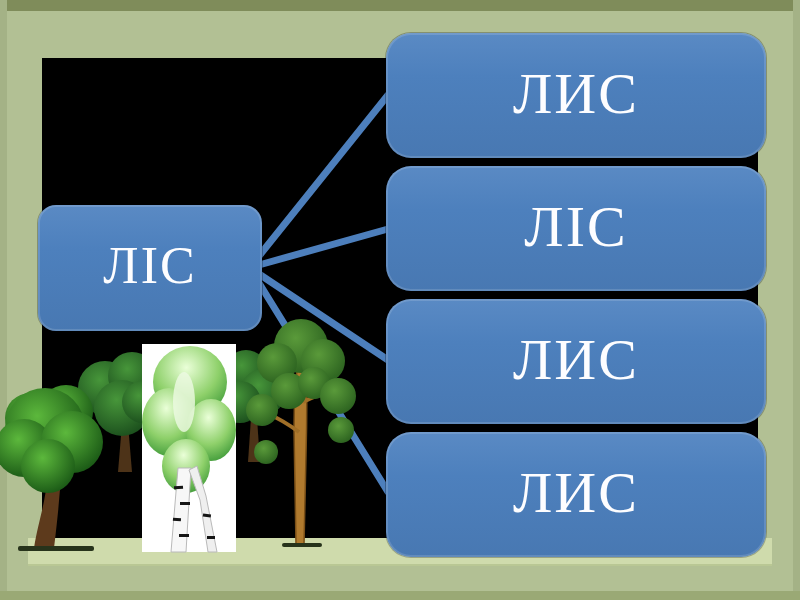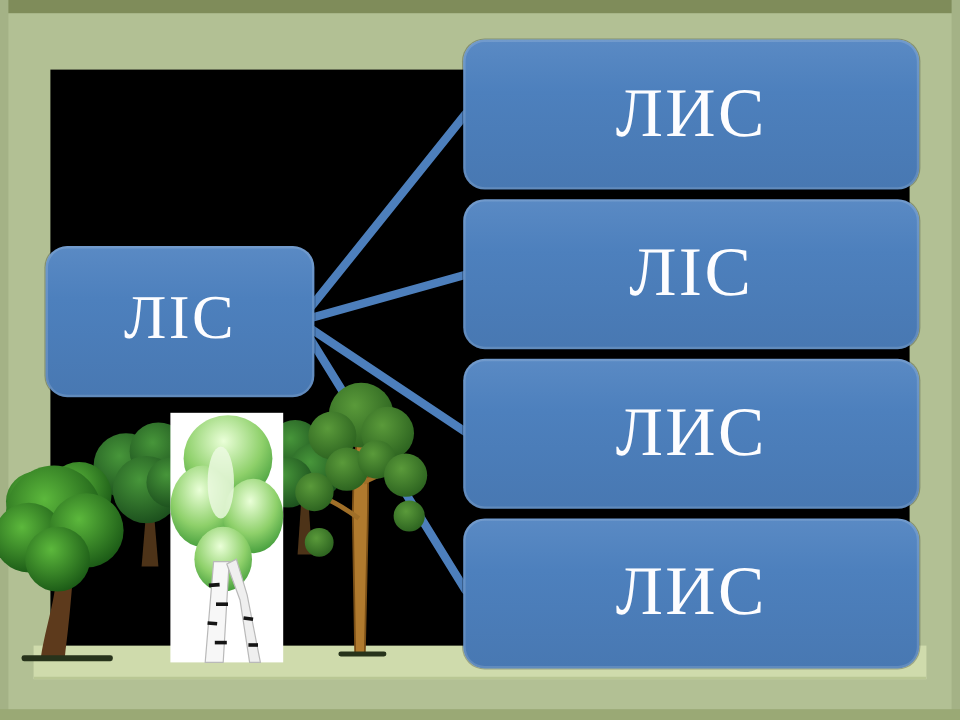--- a/index.html
+++ b/index.html
@@ -27,21 +27,21 @@
   .box {
     position:absolute;
     background:linear-gradient(#5a8ac4 0%, #4d80bd 35%, #4878b2 100%);
     border-radius:18px;
     box-shadow: inset 0 0 0 2px rgba(255,255,255,0.14), 0 0 0 1px rgba(0,0,0,0.25);
     display:flex; align-items:center; justify-content:center;
     color:#fdfdff;
   }
   .box span { letter-spacing:2px; line-height:1; transform:translateY(-2px); }
   .root-box  { left:38px;  top:205px; width:224px; height:126px; font-size:52px; }
-  .opt-box   { left:386px; width:380px; height:125px; font-size:58px; }
+  .opt-box   { left:386px; width:380px; height:125px; font-size:58px;border-radius:25px; }
   .opt-1 { top:33px; }
   .opt-2 { top:166px; }
   .opt-3 { top:299px; }
   .opt-4 { top:432px; }
 </style>
 </head>
 <body>
 
 <div class="stage">
 

